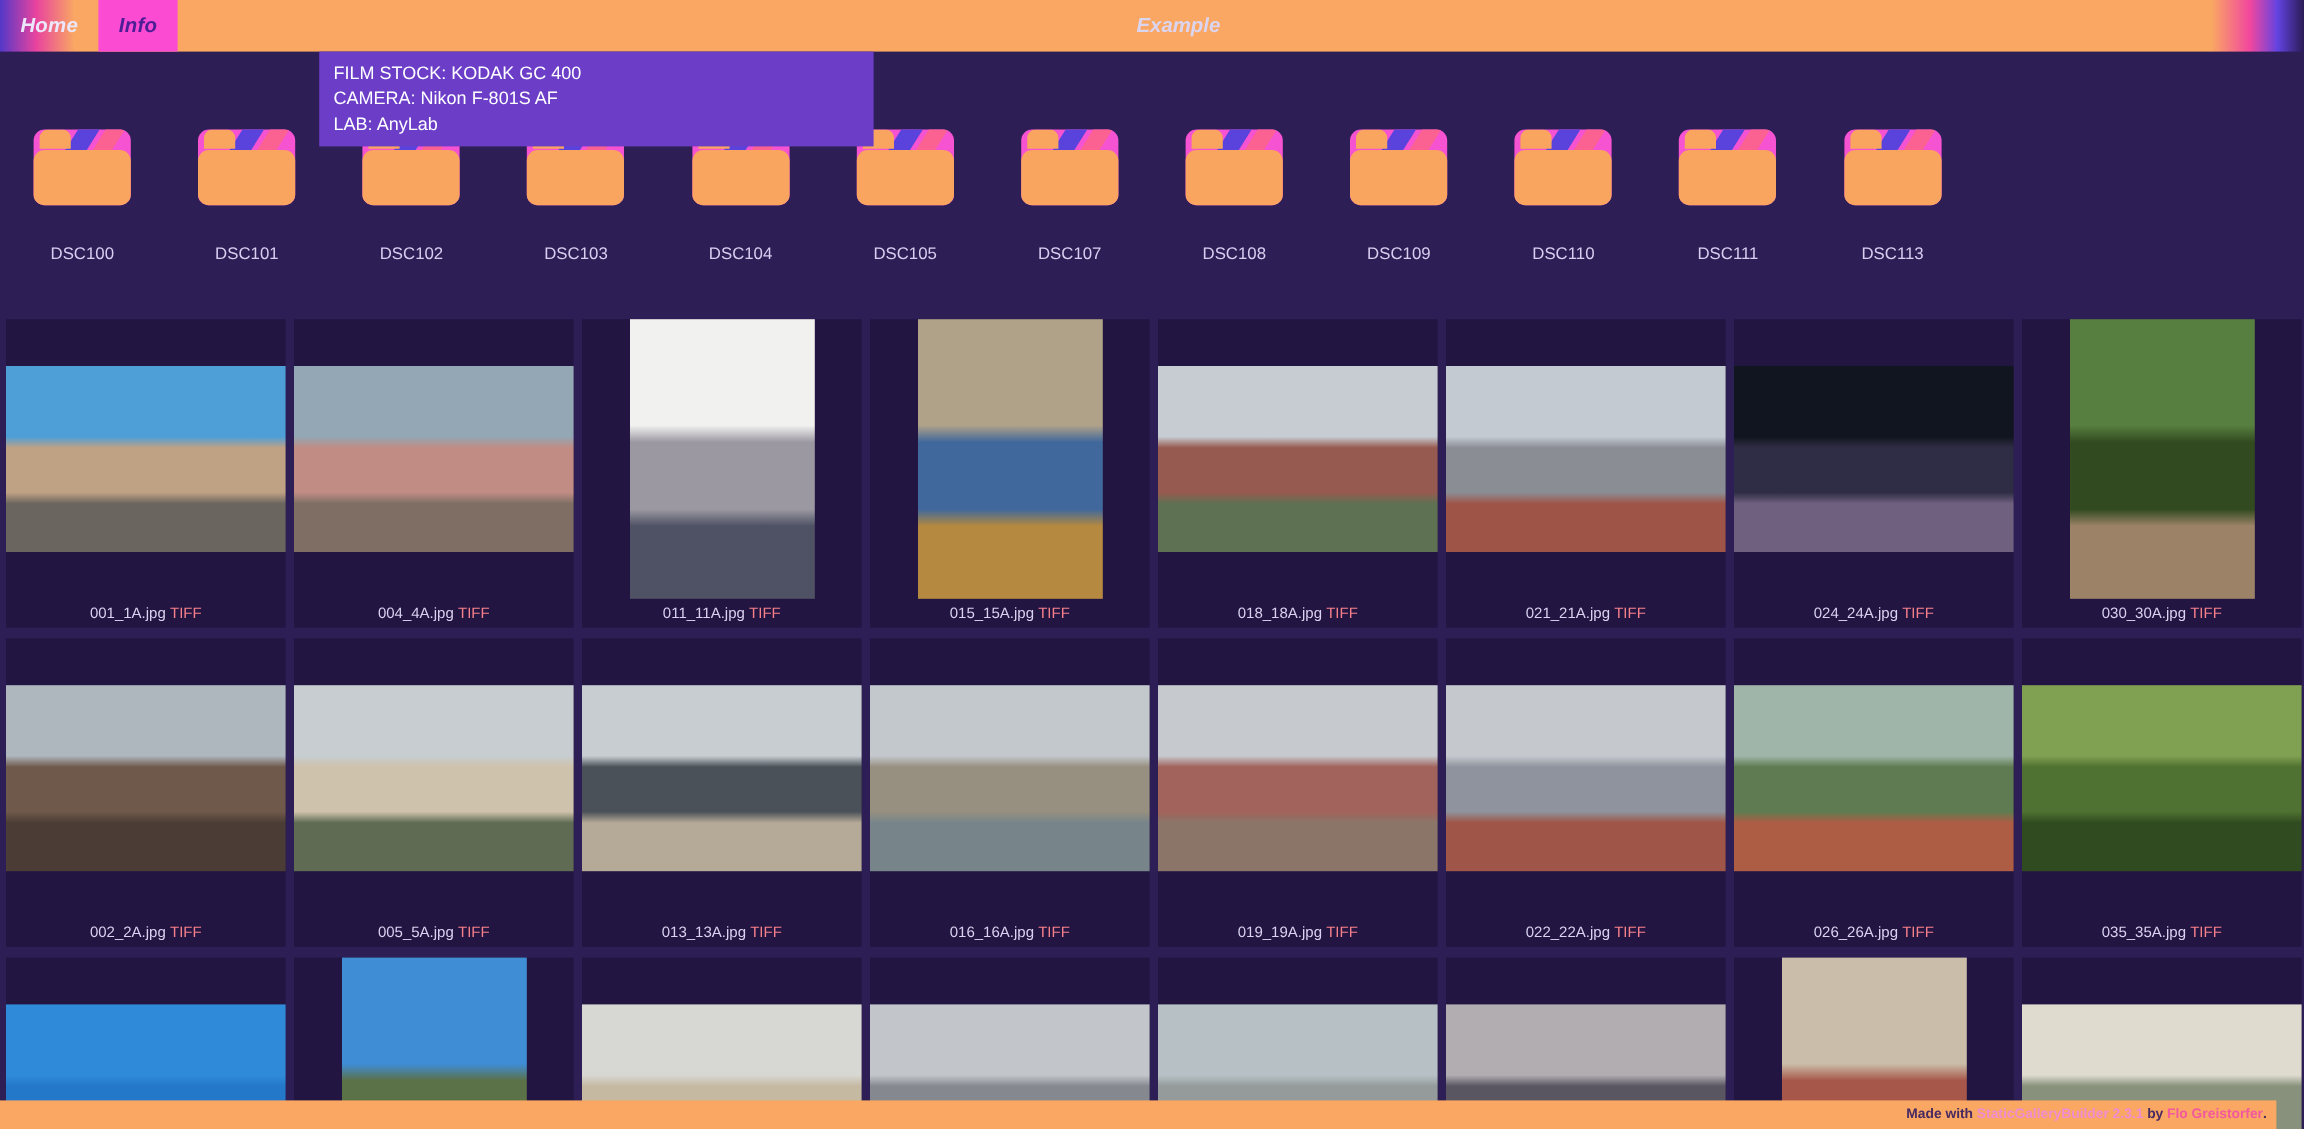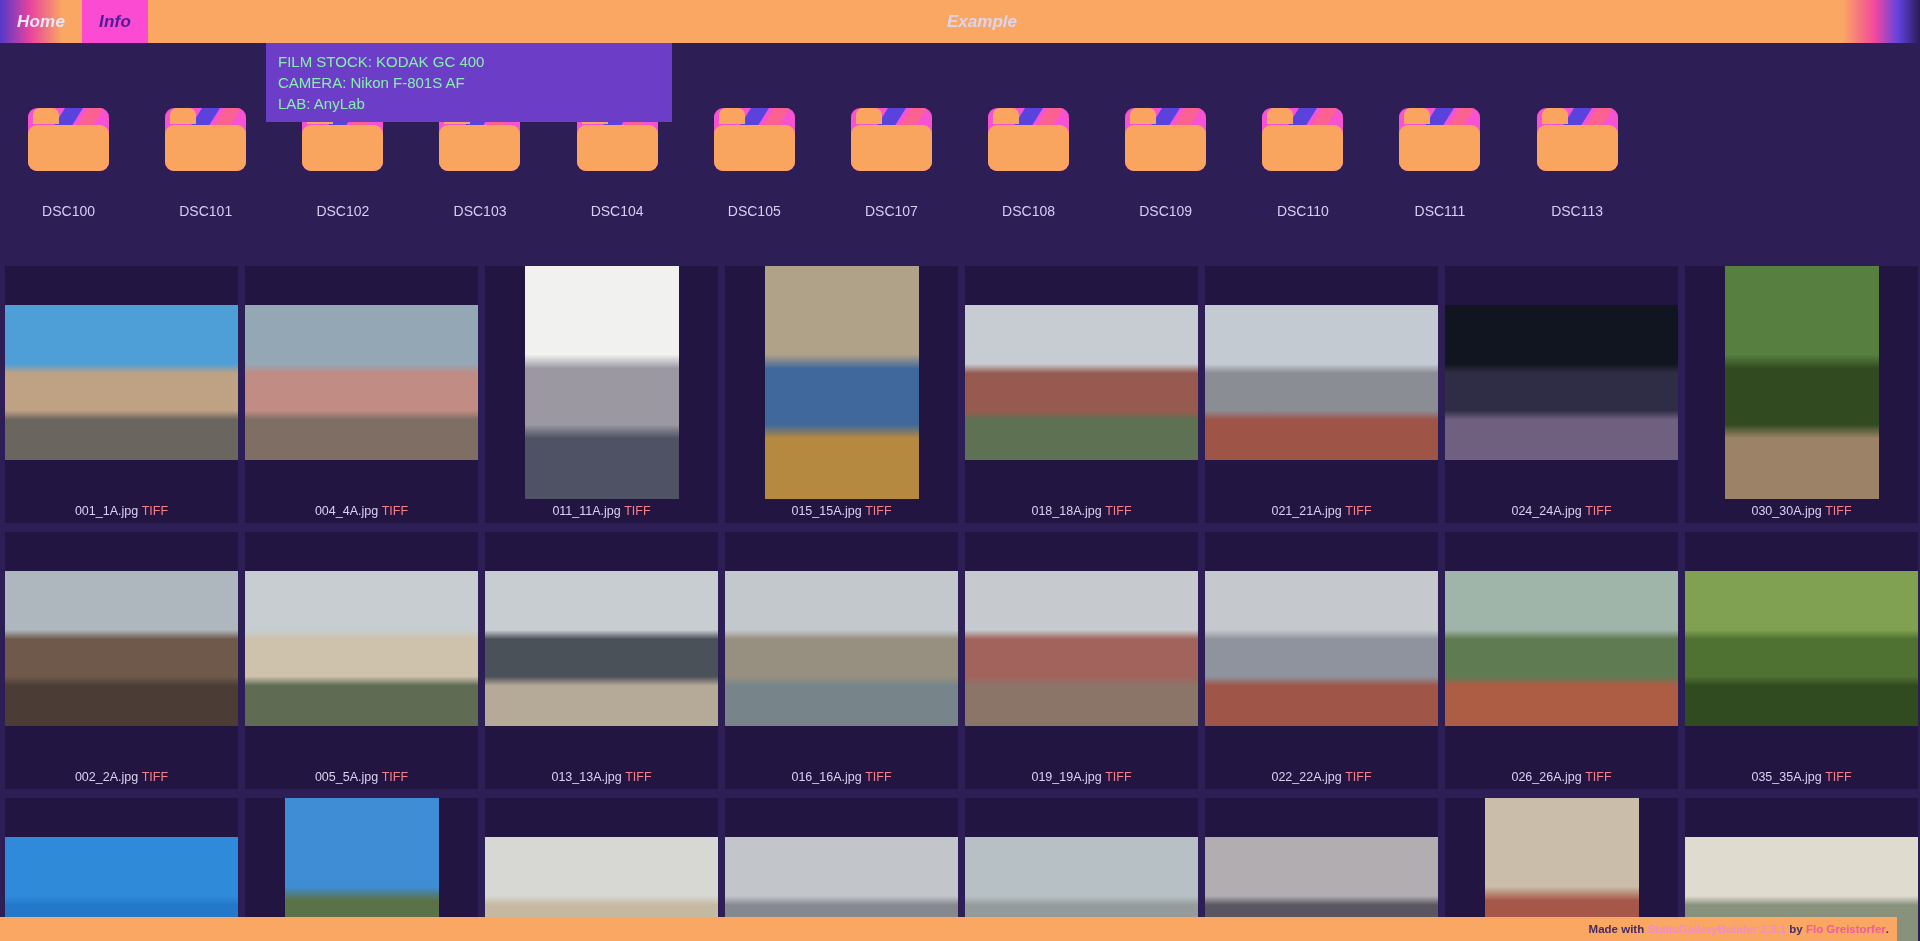--- a/index.html
+++ b/index.html
@@ -27,22 +27,22 @@
   .tab.home   { color:#ECE7FA; }
   .tab.info-active { background:#FB4BD3; color:#4c1d95; }
   .nav-title {
     position:absolute; left:50%; top:0; transform:translateX(-50%);
     height:43px; display:flex; align-items:center;
     font-weight:bold; font-size:17px; color:#DCD5F0;margin-left:22px;
   }
 
   
   .info-panel {
-    position:absolute; left:266px; top:43px; width:406px; z-index:6;
-    background:#6C3EC8; color:#86efac;
+    position:absolute; left:266px; top:43px; width:462px; z-index:6;
+    background:#6C3EC8; color:#ffffff;
     font-size:15px; line-height:21px; padding:8px 12px;
   }
 
   
   .folders { margin-top:62px; display:flex; }
   .folder-item {
     width:calc(1920px / 14); display:flex; flex-direction:column;
     align-items:center; text-decoration:none; cursor:pointer;
   }
   .folder-ico { position:relative; width:85px; height:70px; }

